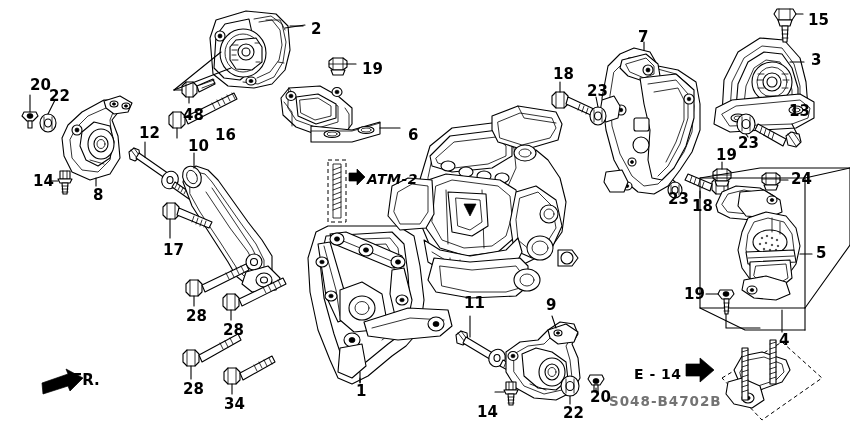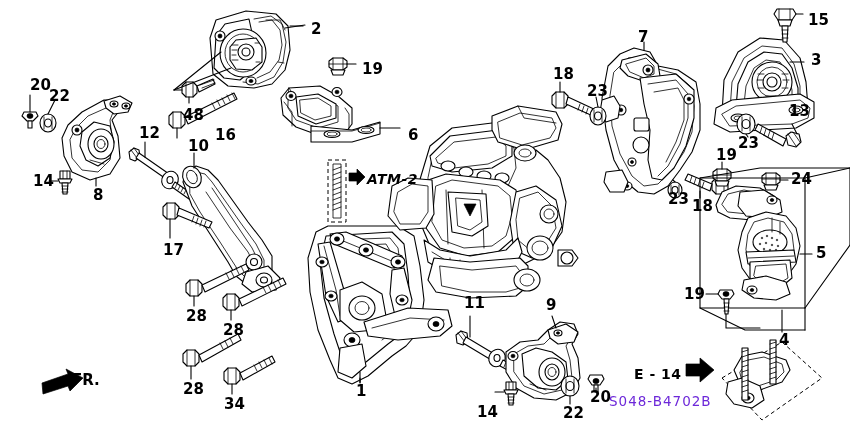--- a/index.html
+++ b/index.html
@@ -26,24 +26,24 @@
     font-weight:bold;
     font-size:15px;
     color:#000000;
     line-height:1;
     white-space:nowrap;
     letter-spacing:0px;
   }
   .refcode{
     position:absolute;
     font-family:"DejaVu Sans", sans-serif;
-    font-weight:normal;
+    font-weight:bold;
     font-size:13.5px;
     letter-spacing:1px;
-    color:#6d28d9;
+    color:#737373;
     white-space:nowrap;
   }
   .reflabel{
     position:absolute;
     font-family:"DejaVu Sans", sans-serif;
     font-weight:bold;
     font-size:14px;
     letter-spacing:0.5px;
     color:#000;
     white-space:nowrap;

